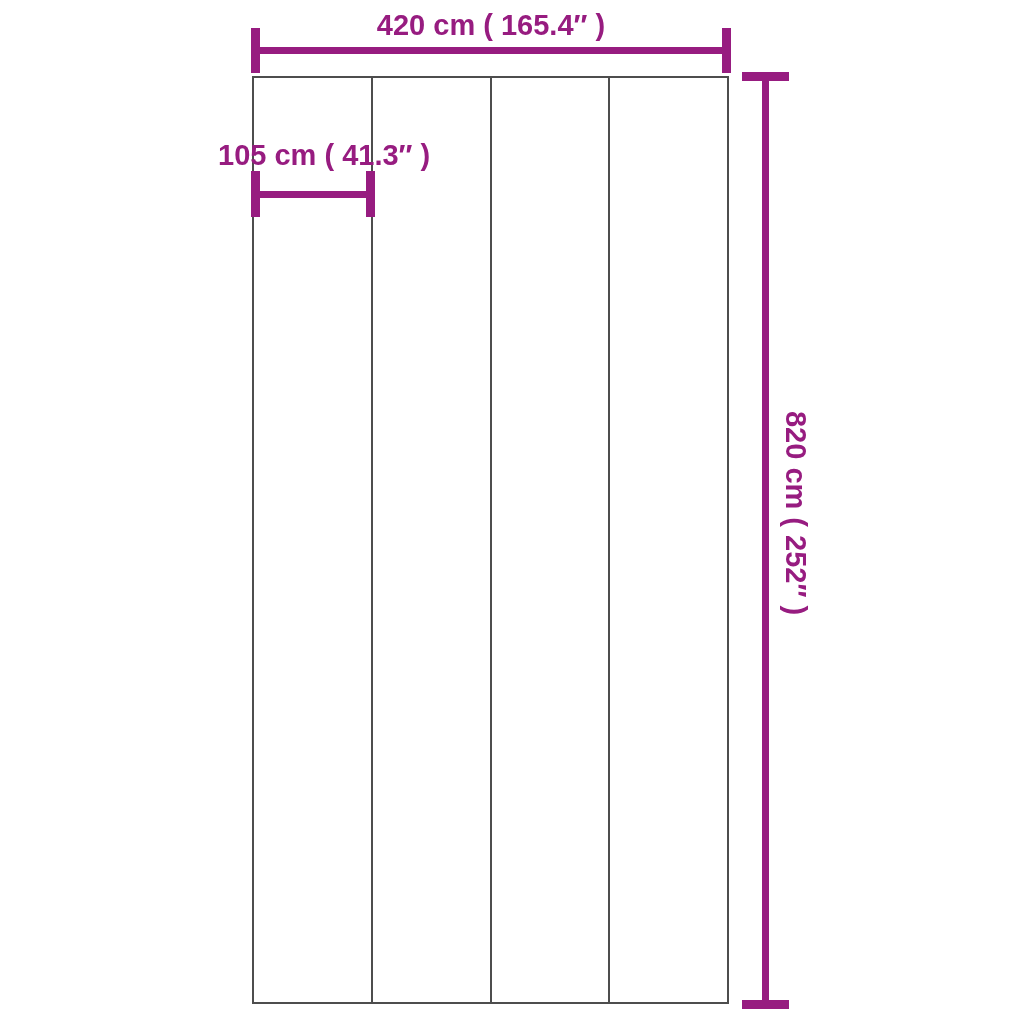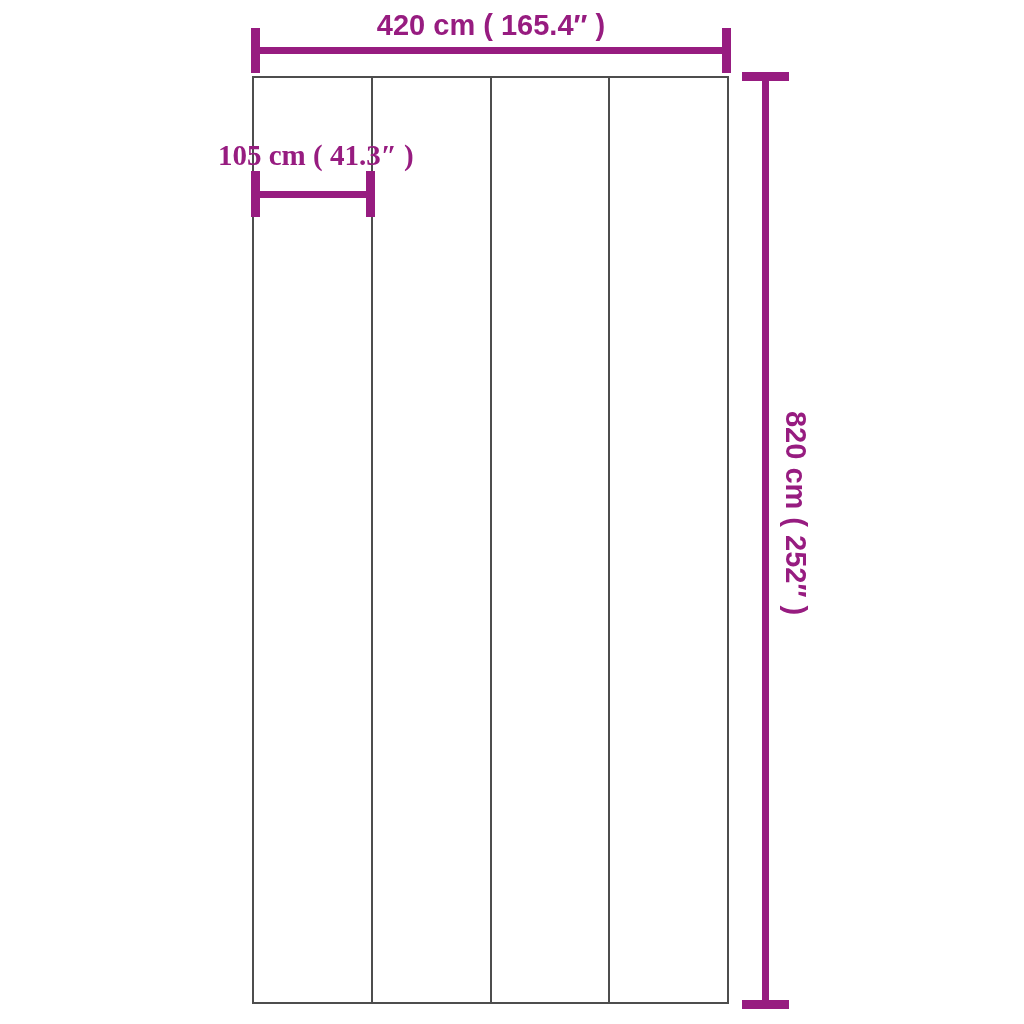--- a/index.html
+++ b/index.html
@@ -69,21 +69,20 @@
   }
   .width-label {
     left: 255px;
     top: 11px;
     width: 472px;
     text-align: center;
   }
   .section-label {
     left: 218px;
     top: 141px;
-    font-family: Liberation Serif, serif;
   }
   .height-label {
     left: 795px;
     top: 513px;
     transform: translate(-50%, -50%) rotate(90deg);
   }
 </style>
 </head>
 <body>
 

